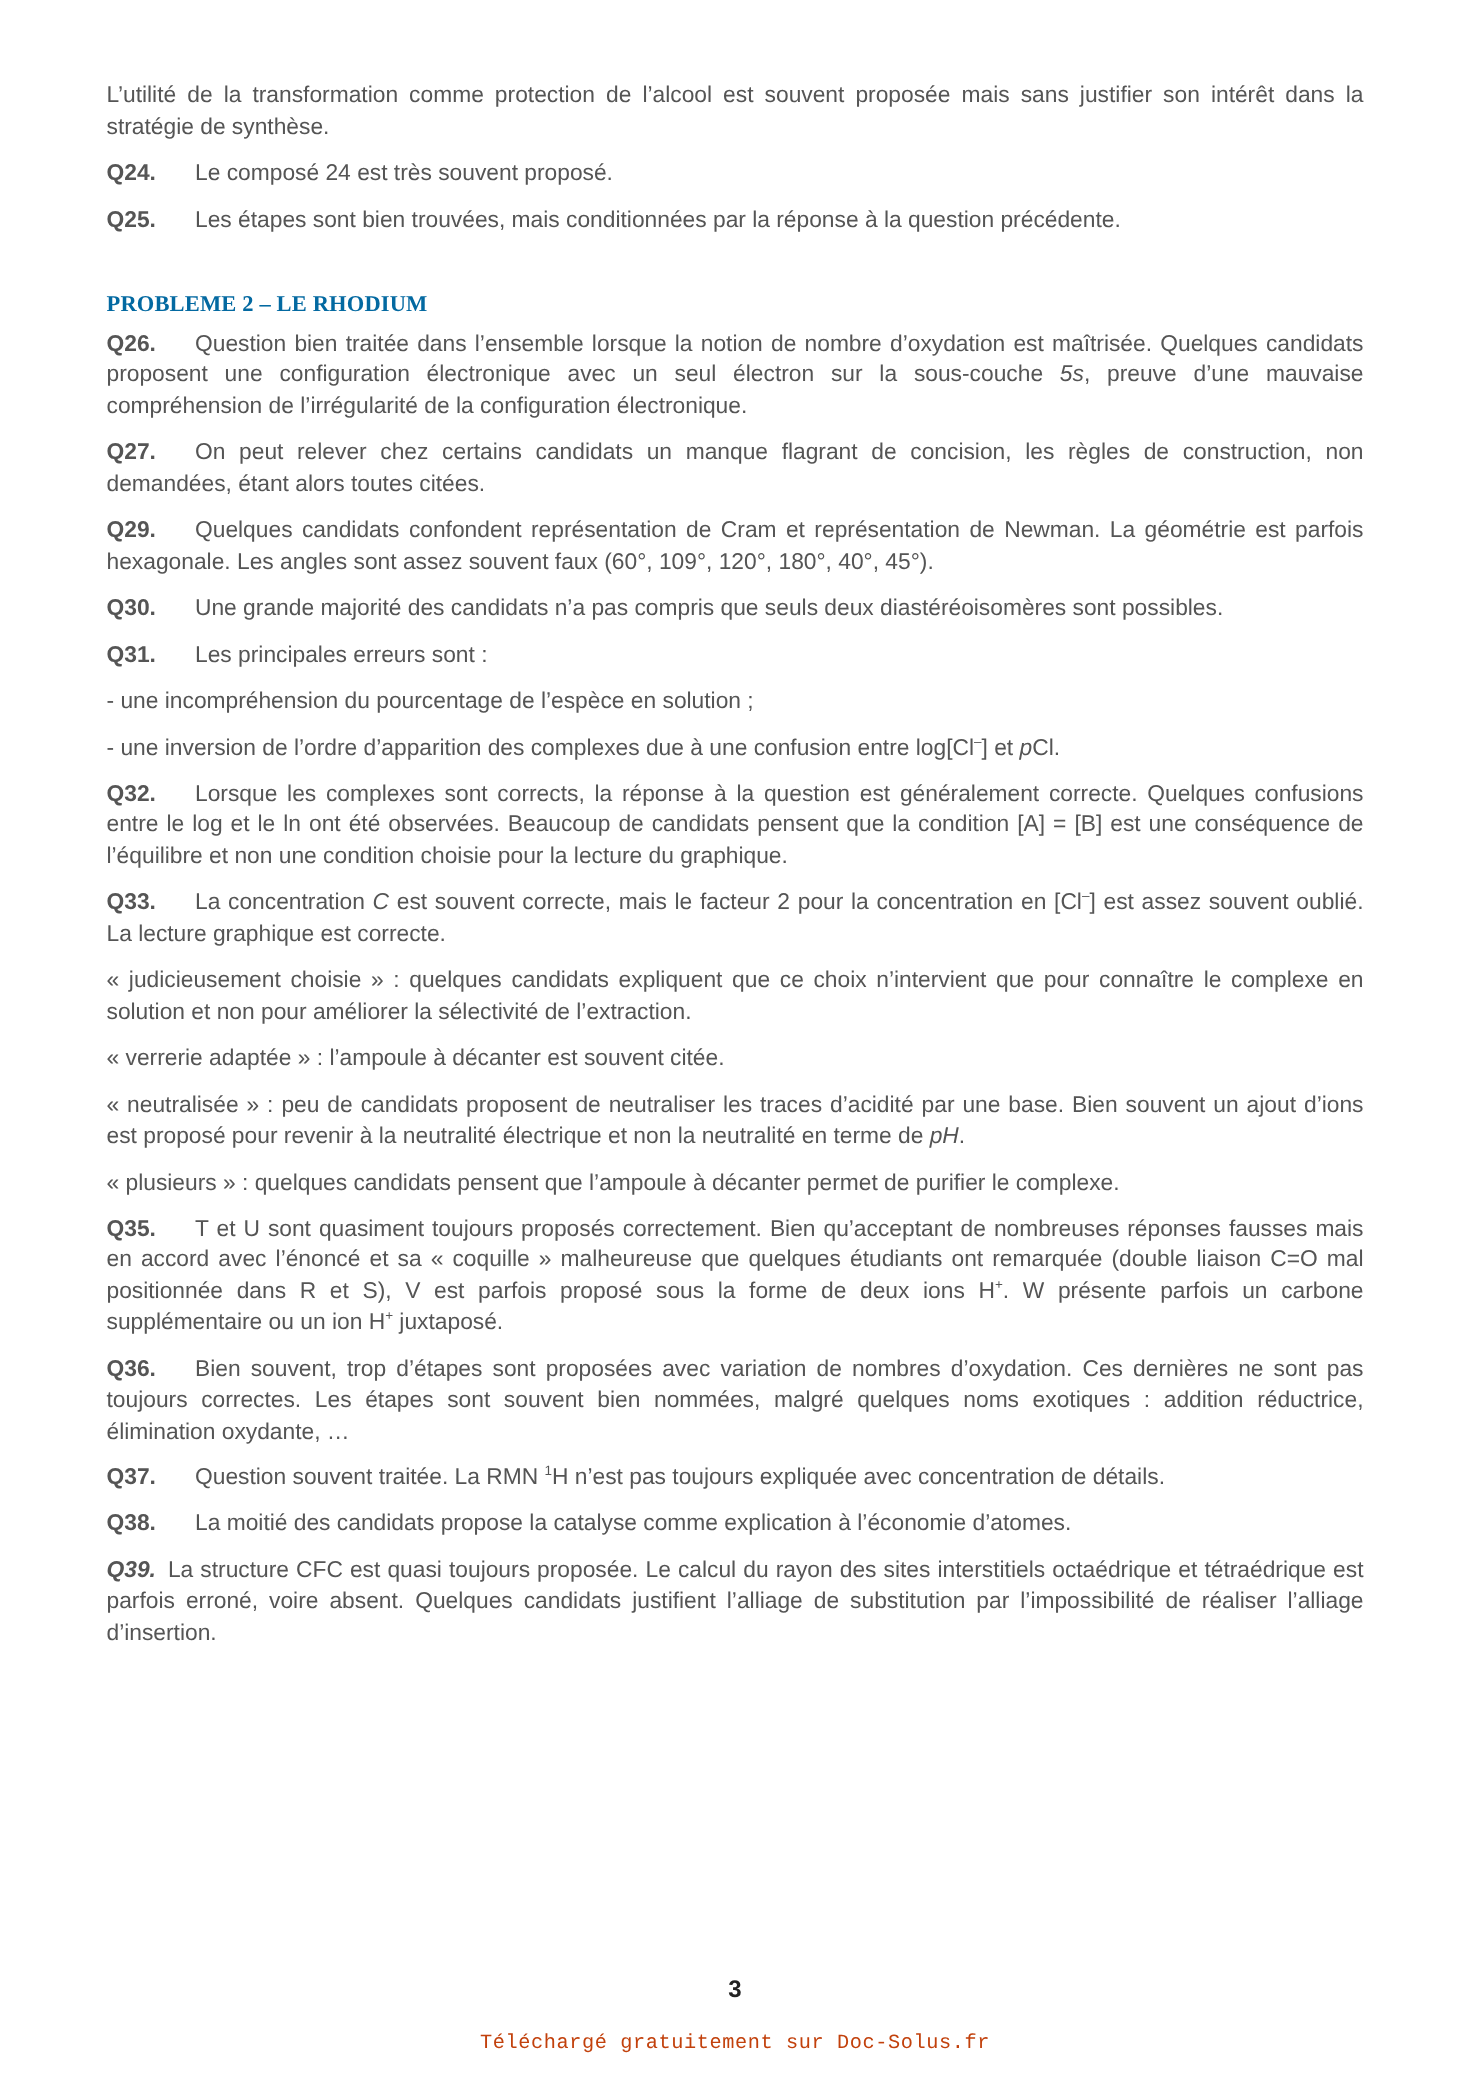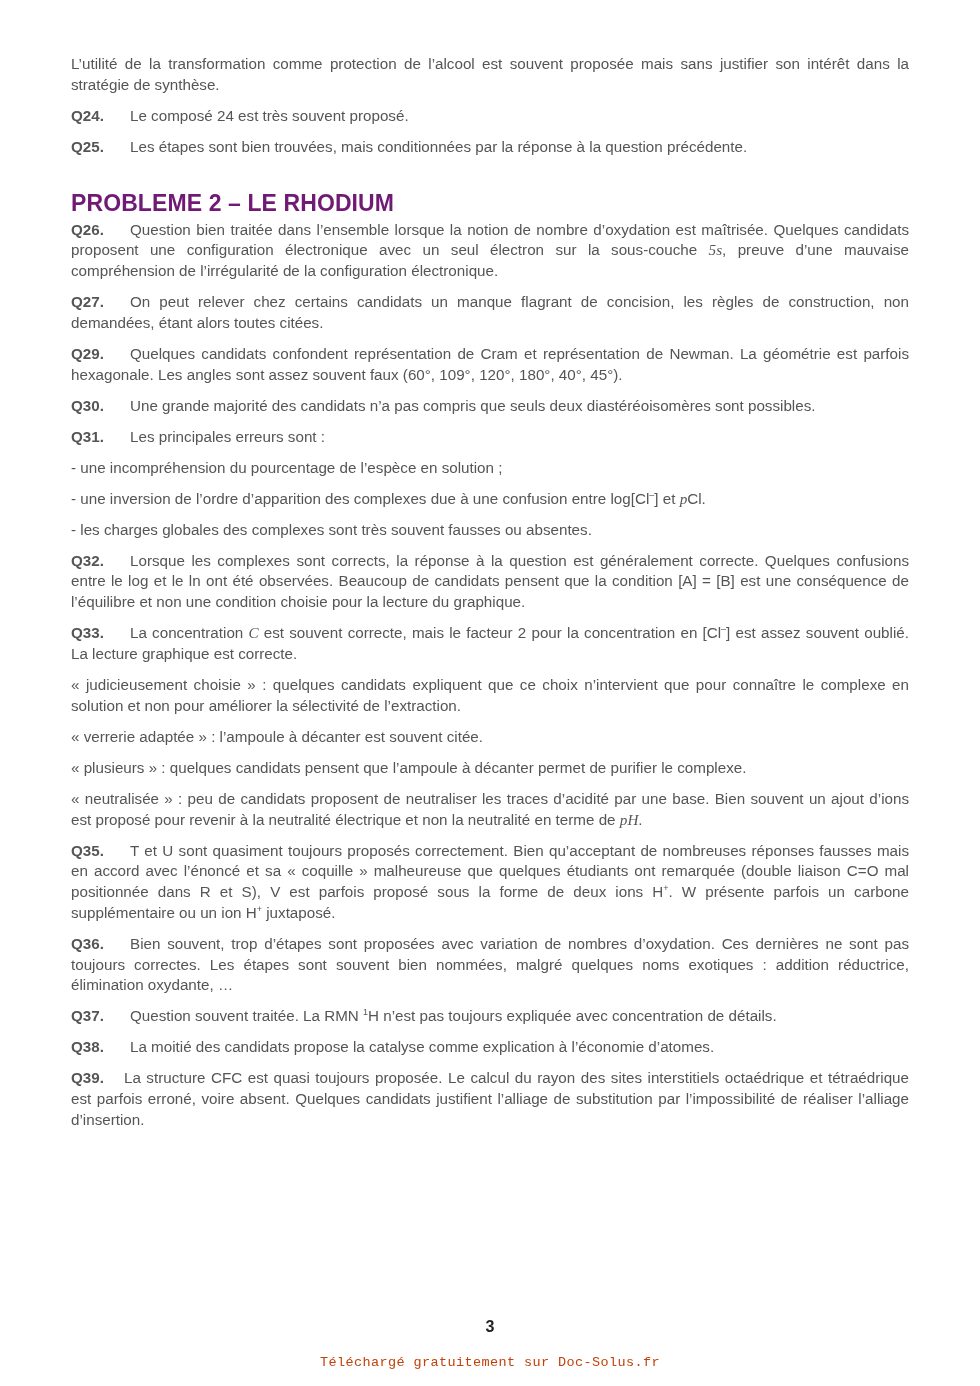--- a/index.html
+++ b/index.html
@@ -4,28 +4,28 @@
   <style>
     html, body { margin: 0; padding: 0; background: #ffffff; }
     body { width: 980px; height: 1386px; position: relative; overflow: hidden; }
     .page {
       position: absolute; left: 71px; top: 54px; width: 838px;
       font-family: "Liberation Sans", sans-serif; font-size: 15.2px; line-height: 20.8px;
       color: #555555; text-align: justify;
     }
     .para { margin: 0 0 10.2px 0; }
     .q { font-weight: bold; display: inline-block; width: 59px; }
-    .q.tight { width: auto; margin-right: 20px; }
+    .q.tight { width: auto; margin-right: 8px; font-style: italic; }
     h2.section {
-      font-family: Liberation Sans, sans-serif; font-size: 23px; font-weight: bold;
-      color: #701a75; margin: 33px 0 5px 0; line-height: 24px; letter-spacing: 0.1px;
+      font-family: Liberation Serif, serif; font-size: 15px; font-weight: bold;
+      color: #0369a1; margin: 33px 0 5px 0; line-height: 24px; letter-spacing: 0.1px;
     }
     sup { font-size: 9px; line-height: 0; vertical-align: 6px; }
     b { font-weight: normal; }
-    i { font-style: italic; font-family: Liberation Serif, serif; }
+    i { font-style: italic; }
     .page-number {
       position: absolute; top: 1318px; left: 0; width: 980px; text-align: center;
       font-family: "Liberation Sans", sans-serif; font-weight: bold; font-size: 16px; color: #222;
     }
     .footer {
       position: absolute; top: 1355px; left: 0; width: 980px; text-align: center;
       font-family: "Liberation Mono", monospace; font-size: 13.5px; color: #c2410c; letter-spacing: 0.4px;
     }
   </style>
 </head>
@@ -62,36 +62,35 @@
     <span class="q">Q30.</span><span>Une grande majorité des candidats n’a pas compris que seuls deux diastéréoisomères sont possibles.</span>
   </p>
 
   <p class="para">
     <span class="q">Q31.</span><span>Les principales erreurs sont :</span>
   </p>
   <p class="para">- une incompréhension du pourcentage de l’espèce en solution ;</p>
   <p class="para">
     <span>- une inversion de l’ordre d’apparition des complexes due à une confusion entre log[Cl</span><sup>–</sup><span>] et </span><i>p</i><span>Cl.</span>
   </p>
-  <p class="para">- les charges globales des complexes sont très souvent fausses ou absentes.</p>
 
   <p class="para">
     <span class="q">Q32.</span><span>Lorsque les complexes sont corrects, la réponse à la question est généralement correcte. Quelques confusions entre le log et le ln ont été observées. Beaucoup de candidats pensent que la condition [A] = [B] est une conséquence de l’équilibre et non une condition choisie pour la lecture du graphique.</span>
   </p>
 
   <p class="para">
     <span class="q">Q33.</span><span>La concentration </span><i>C</i><span> est souvent correcte, mais le facteur 2 pour la concentration en [Cl</span><sup>–</sup><span>] est assez souvent oublié. La lecture graphique est correcte.</span>
   </p>
 
   <p class="para">« judicieusement choisie » : quelques candidats expliquent que ce choix n’intervient que pour connaître le complexe en solution et non pour améliorer la sélectivité de l’extraction.</p>
   <p class="para">« verrerie adaptée » : l’ampoule à décanter est souvent citée.</p>
-  <p class="para">« plusieurs » : quelques candidats pensent que l’ampoule à décanter permet de purifier le complexe.</p>
   <p class="para">
     <span>« neutralisée » : peu de candidats proposent de neutraliser les traces d’acidité par une base. Bien souvent un ajout d’ions est proposé pour revenir à la neutralité électrique et non la neutralité en terme de </span><i>pH</i><span>.</span>
   </p>
+  <p class="para">« plusieurs » : quelques candidats pensent que l’ampoule à décanter permet de purifier le complexe.</p>
 
   <p class="para">
     <span class="q">Q35.</span><b>T</b><span> et </span><b>U</b><span> sont quasiment toujours proposés correctement. Bien qu’acceptant de nombreuses réponses fausses mais en accord avec l’énoncé et sa « coquille » malheureuse que quelques étudiants ont remarquée (double liaison C=O mal positionnée dans </span><b>R</b><span> et </span><b>S</b><span>), </span><b>V</b><span> est parfois proposé sous la forme de deux ions H</span><sup>+</sup><span>. </span><b>W</b><span> présente parfois un carbone supplémentaire ou un ion H</span><sup>+</sup><span> juxtaposé.</span>
   </p>
 
   <p class="para">
     <span class="q">Q36.</span><span>Bien souvent, trop d’étapes sont proposées avec variation de nombres d’oxydation. Ces dernières ne sont pas toujours correctes. Les étapes sont souvent bien nommées, malgré quelques noms exotiques : addition réductrice, élimination oxydante, …</span>
   </p>
 
   <p class="para">

